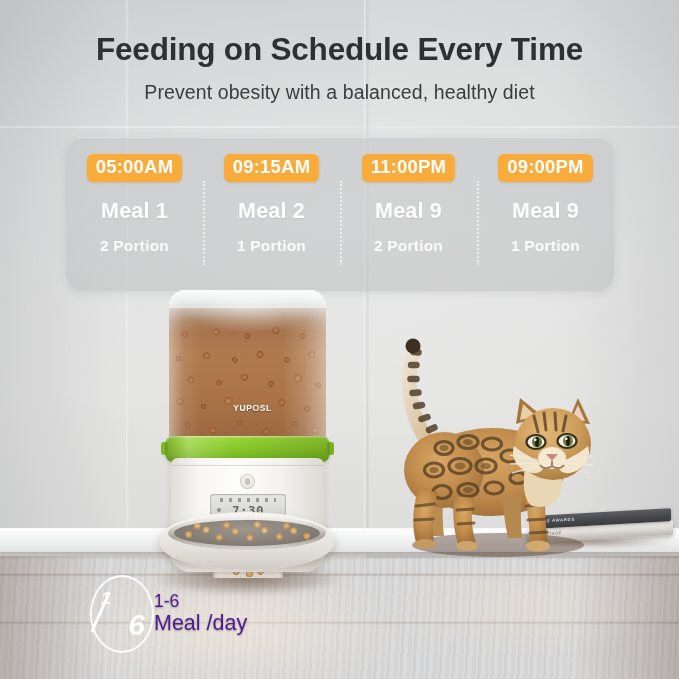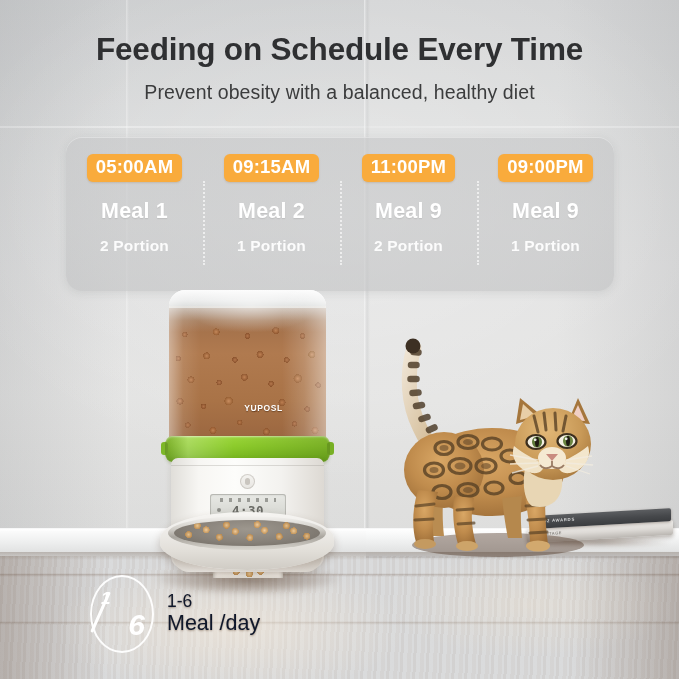--- a/index.html
+++ b/index.html
@@ -216,21 +216,21 @@
     background: linear-gradient(180deg, rgba(228,226,222,.85), rgba(190,175,160,.30) 60%, rgba(170,150,130,0));
   }
   .hopper-gloss {
     position: absolute; left: 0; top: 0; width: 157px; height: 151px;
     background:
       linear-gradient(90deg, rgba(255,255,255,.42) 0%, rgba(255,255,255,.10) 9%, rgba(255,255,255,0) 20%,
                              rgba(255,255,255,0) 72%, rgba(255,255,255,.16) 86%, rgba(255,255,255,.46) 100%),
       radial-gradient(ellipse 60% 26% at 52% 10%, rgba(255,255,255,.45), rgba(255,255,255,0) 70%);
   }
   .brand {
-    position: absolute; left: 16px; top: 113px; width: 157px;
+    position: absolute; left: 5px; top: 113px; width: 157px;
     text-align: center;
     font-size: 8.5px; font-weight: 700; letter-spacing: .6px;
     color: #ffffff;
     text-shadow: 0 1px 1px rgba(70,40,18,.55);
   }
 
   
   .green-ring {
     position: absolute; left: 13px; top: 150px; width: 165px; height: 26px;
     border-radius: 7px / 9px;
@@ -414,21 +414,21 @@
     background: #ffffff;
     transform: rotate(24deg);
     transform-origin: top center;
     border-radius: 2px;
   }
   .frac-den {
     position: absolute; right: 0; bottom: 0;
     font-size: 30px; font-weight: 700; font-style: italic; line-height: 1;
   }
   .frac-den.wide { right: -3px; }
-  .feature-text { margin-left: 13px; color: #0f172a; }
+  .feature-text { color: #4c1d95; }
   .feature-line1 {
     font-size: 17.5px; font-weight: 500; line-height: 1.18; white-space: nowrap;
     text-shadow: 0 1px 2px rgba(70,40,18,.40);
   }
   .feature-line2 {
     font-size: 21.5px; font-weight: 500; line-height: 1.2; white-space: nowrap;
     text-shadow: 0 1px 2px rgba(70,40,18,.40);
   }
   #feature-meals { left: 90px; top: 575px; }
   #feature-portions { left: 452px; top: 575px; }
@@ -656,21 +656,21 @@
       <span class="ring-tab-r"></span>
     </div>
 
     <div class="body-unit">
       <div class="body-seam"></div>
       <div class="mic-icon"></div>
 
       <div class="lcd">
         <div class="lcd-ticks"></div>
         <div class="lcd-dot"></div>
-        <div class="lcd-time">4:30</div>
+        <div class="lcd-time">7:30</div>
       </div>
 
       <div class="btn-row">
         <span class="dev-btn"></span>
         <span class="dev-btn"></span>
         <span class="dev-btn"></span>
       </div>
 
       <div class="chute">
         <div class="chute-kibble"></div>

